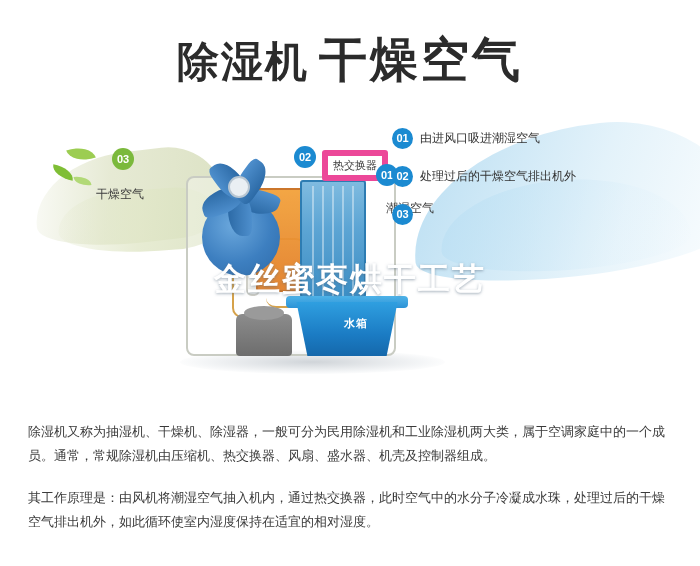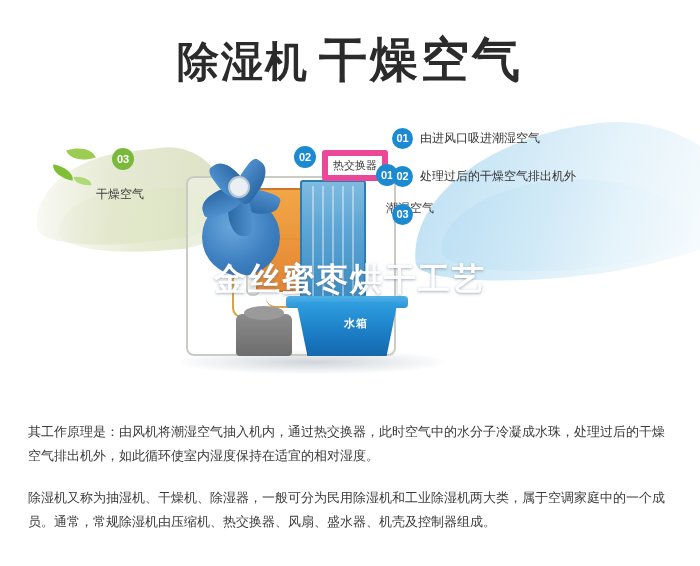--- a/index.html
+++ b/index.html
@@ -380,17 +380,17 @@
       <div class="rtxt">处理过后的干燥空气排出机外</div>
     </div>
     <div class="rrow">
       <div class="badge-s">03</div>
     </div>
   </div>
 
   <div class="watermark">金丝蜜枣烘干工艺</div>
 
   <div class="body-text">
+    <p class="para">除湿机又称为抽湿机、干燥机、除湿器，一般可分为民用除湿机和工业除湿机两大类，属于空调家庭中的一个成员。通常，常规除湿机由压缩机、热交换器、风扇、盛水器、机壳及控制器组成。</p>
     <p class="para">其工作原理是：由风机将潮湿空气抽入机内，通过热交换器，此时空气中的水分子冷凝成水珠，处理过后的干燥空气排出机外，如此循环使室内湿度保持在适宜的相对湿度。</p>
-    <p class="para">除湿机又称为抽湿机、干燥机、除湿器，一般可分为民用除湿机和工业除湿机两大类，属于空调家庭中的一个成员。通常，常规除湿机由压缩机、热交换器、风扇、盛水器、机壳及控制器组成。</p>
   </div>
 
 </div>
 
 </body></html>

